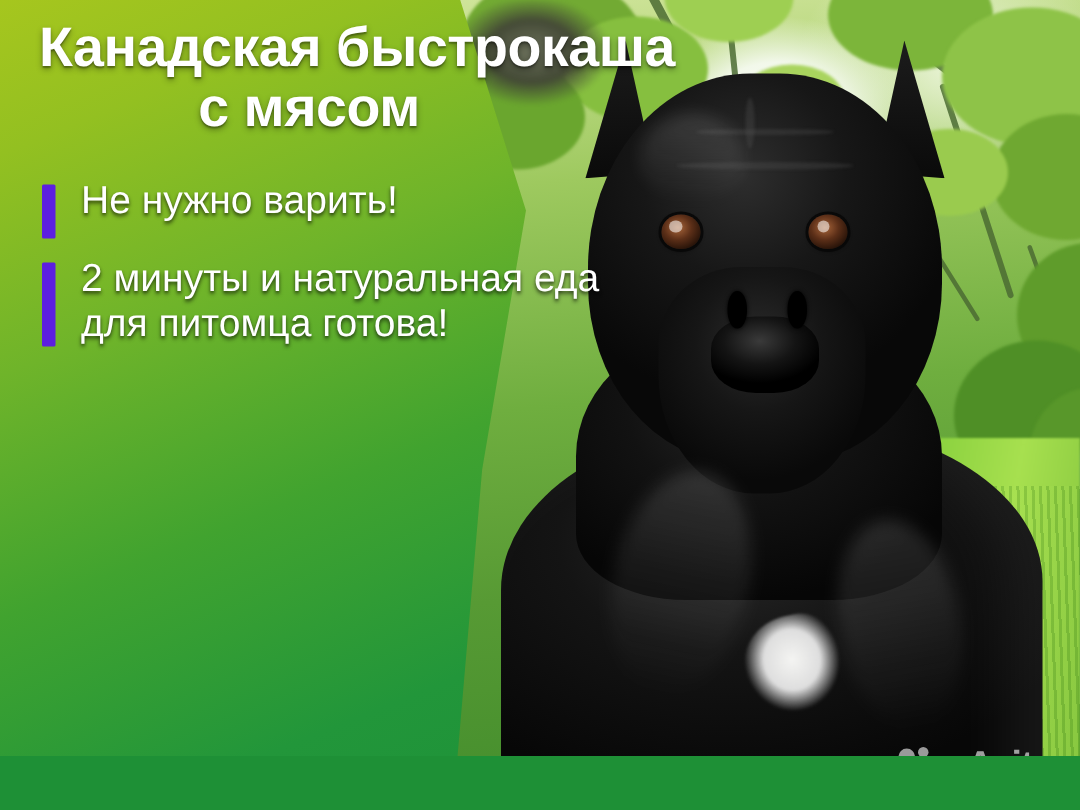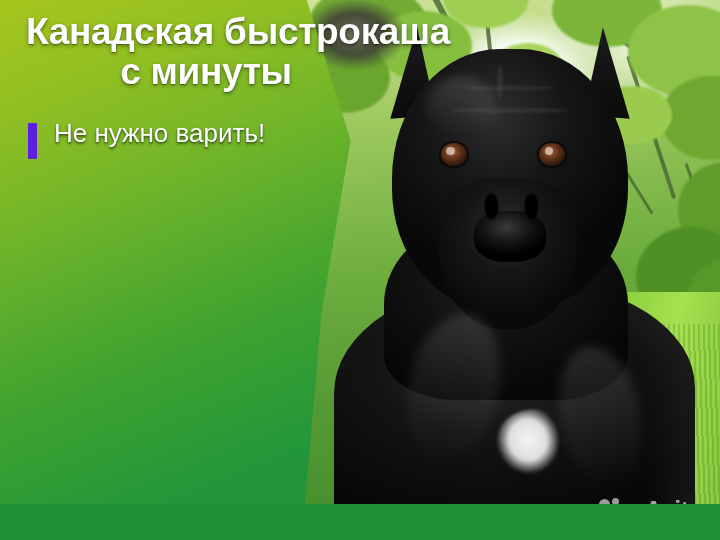--- a/index.html
+++ b/index.html
@@ -354,27 +354,32 @@
   </div>
 
   <div class="panel-clip">
     <div class="panel"></div>
   </div>
 
   <div class="content">
 
     <div class="title">
       <span class="title-line1">Канадская быстрокаша</span>
-      <span class="title-line2">с минуты</span>
+      <span class="title-line2">с мясом</span>
     </div>
 
     <ul class="bullets">
       <li class="bullet">
         <span class="bullet-bar" style="height:36px;"></span>
         <span class="bullet-text">Не нужно варить!</span>
+      </li>
+      <li class="bullet">
+        <span class="bullet-bar" style="height:56px;"></span>
+        <span class="bullet-text">2 минуты и натуральная еда
+для питомца готова!</span>
       </li>
     </ul>
 
     <div class="avito">
       <span class="avito-mark">
         <i class="avito-d1"></i>
           <i class="avito-d2"></i>
           <i class="avito-d3"></i>
           <i class="avito-d4"></i>
       </span>

